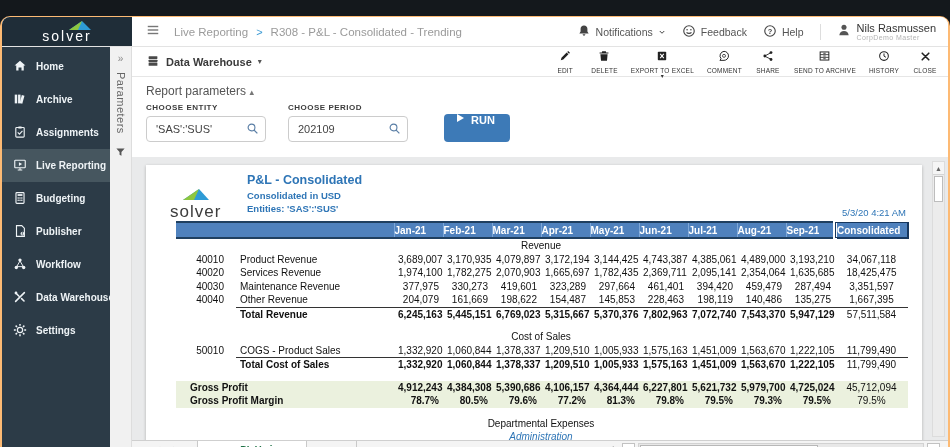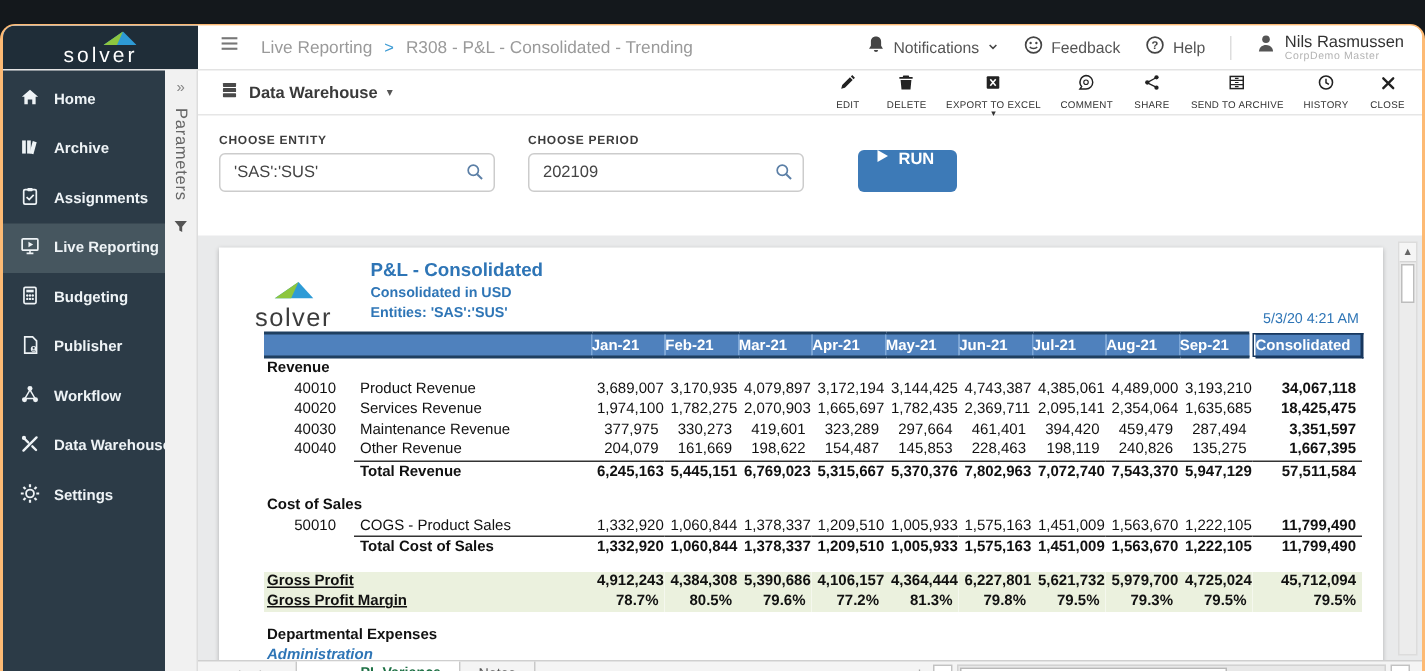--- a/index.html
+++ b/index.html
@@ -44,21 +44,21 @@
   .action{display:flex;flex-direction:column;align-items:center;gap:1px;cursor:pointer;min-width:26px;}
   .action svg{color:#222;}
   .action .albl{font-size:6.5px;color:#333;letter-spacing:.2px;white-space:nowrap;}
   .action .ddn{font-size:6px;color:#333;line-height:3px;}
 
   .row-params{flex:0 0 80px;position:relative;padding:7px 14px 0 14px;}
   .rp-head{font-size:12px;color:#555;cursor:pointer;}
   .rp-head .up{font-size:9px;color:#777;}
   .fields{display:flex;align-items:flex-end;gap:22px;margin-top:5px;}
   .field label{display:block;font-size:8px;font-weight:bold;color:#3c3c3c;letter-spacing:.5px;margin-bottom:4px;}
-  .inputwrap{position:relative;width:184px;}
+  .inputwrap{position:relative;width:120px;}
   .inputwrap input{width:100%;height:26px;border:1px solid #ccc;border-radius:4px;padding:0 26px 0 9px;font-size:11px;color:#444;font-family:inherit;outline:none;background:#fff;}
   .inputwrap svg{position:absolute;right:7px;top:6px;color:#5b7fa6;}
   .run-btn{height:28px;min-width:66px;background:#3d7ab7;border:none;border-radius:4px;color:#fff;font-size:11px;font-weight:bold;display:flex;align-items:flex-start;gap:7px;padding:0 13px;cursor:pointer;margin-left:14px;}
   .run-btn .tri{width:0;height:0;border-left:7px solid #fff;border-top:4.5px solid transparent;border-bottom:4.5px solid transparent;}
   .autorefresh{position:absolute;right:10px;bottom:4px;display:flex;align-items:center;gap:7px;}
   .ar-label{font-size:10px;color:#777;}
   .ar-slider{position:relative;width:66px;height:11px;cursor:pointer;}
   .ar-track{position:absolute;left:0;right:0;top:5px;height:2px;background:#c9c9c9;border-radius:2px;}
   .ar-knob{position:absolute;left:6px;top:0;width:11px;height:11px;border-radius:50%;background:#3d85c6;}
   .ar-icons{display:flex;gap:5px;color:#8a8a8a;}
@@ -75,28 +75,28 @@
   .pg-stamp{position:absolute;right:16px;top:42px;font-size:9.5px;color:#2e75b6;}
 
   table.rpt{border-collapse:collapse;table-layout:fixed;margin-left:30px;width:732px;}
   .rpt th{background:#4f81bd;color:#fff;font-size:10px;font-weight:bold;text-align:left;height:16px;border-top:2px solid #1f3f60;border-bottom:2px solid #1f3f60;padding:0;}
   .rpt th.mon{border-left:1px solid #7da7d8;}
   .rpt th.lead{border-left:none;}
   .rpt th.consol{border:1.5px solid #17375e;border-left:4px solid #fff;outline:1px solid #17375e;outline-offset:-1px;}
   .rpt td{font-size:10px;line-height:13.5px;padding:0 4px;text-align:right;white-space:nowrap;overflow:hidden;color:#111;}
   .rpt td.code{text-align:right;padding-right:12px;}
   .rpt td.desc{text-align:left;}
-  .rpt td:last-child{font-weight:bold;}
+  .rpt td:last-child{font-weight:normal;text-align:center;}
   .r-section td{font-weight:bold;text-align:left;padding-left:2px;}
   .r-subsection td{font-weight:bold;font-style:italic;color:#2e75b6 !important;text-align:left;padding-left:2px;}
   .r-total td{font-weight:bold;}
   .r-total td:not(.code){border-top:1px solid #333;}
   .r-underline td:not(.code){border-bottom:1px solid #333;}
   .r-highlight td{background:#ebf1de;font-weight:bold;}
-  .r-highlight td.lbl{text-align:left;padding-left:2px;text-decoration:underline;}
+  .r-highlight td.lbl{text-align:left;padding-left:14px;}
   .r-spacer td{height:9px;line-height:9px;}
 
   
   .vscroll{position:absolute;right:3px;top:4px;bottom:3px;width:13px;background:#ececec;border:1px solid #dcdcdc;}
   .vs-btn{height:13px;display:flex;align-items:center;justify-content:center;font-size:7px;color:#666;background:#f5f5f5;border-bottom:1px solid #d5d5d5;cursor:pointer;}
   .vs-thumb{margin:1px;height:26px;background:#fff;border:1px solid #bdbdbd;cursor:pointer;}
 
   
   .tabbar{flex:0 0 17px;background:#f4f4f4;border-top:1px solid #cfcfcf;display:flex;align-items:stretch;font-size:9.5px;position:relative;}
   .tb-arrows{display:flex;align-items:center;gap:13px;padding:0 18px 0 22px;color:#9a9a9a;font-size:8px;}
@@ -351,20 +351,24 @@
               <div class="action">
                 <span><svg width="11" height="11" viewBox="0 0 16 16">
                     <path d="M3.2 3.2l9.6 9.6M12.8 3.2l-9.6 9.6" stroke="currentColor" stroke-width="2.3" stroke-linecap="round"></path>
                   </svg></span>
                 <span class="albl">CLOSE</span>
               </div>
             </div>
         </div>
 
         <div class="row-params">
+          <div class="rp-head">
+            <span>Report parameters</span>
+            <span class="up">▴</span>
+          </div>
           <div class="fields">
             <div class="field">
               <label>CHOOSE ENTITY</label>
               <div class="inputwrap">
                 <input value="'SAS':'SUS'" style="">
                 <span><svg width="13" height="13" viewBox="0 0 16 16">
                       <circle cx="6.8" cy="6.8" r="4.2" stroke="currentColor" stroke-width="1.4" fill="none"></circle>
                       <path d="M10 10l4 4" stroke="currentColor" stroke-width="1.6"></path>
                     </svg></span>
               </div>
@@ -482,21 +486,21 @@
                   <tr class="r-detail">
                     <td class="code">40040</td>
                     <td class="desc">Other Revenue</td>
                     <td class="num">204,079</td>
                     <td class="num">161,669</td>
                     <td class="num">198,622</td>
                     <td class="num">154,487</td>
                     <td class="num">145,853</td>
                     <td class="num">228,463</td>
                     <td class="num">198,119</td>
-                    <td class="num">240,826</td>
+                    <td class="num">140,486</td>
                     <td class="num">135,275</td>
                     <td class="num">1,667,395</td>
                   </tr>
                   <tr class="r-total">
                     <td class="code"></td>
                     <td class="desc">Total Revenue</td>
                     <td class="num">6,245,163</td>
                     <td class="num">5,445,151</td>
                     <td class="num">6,769,023</td>
                     <td class="num">5,315,667</td>

